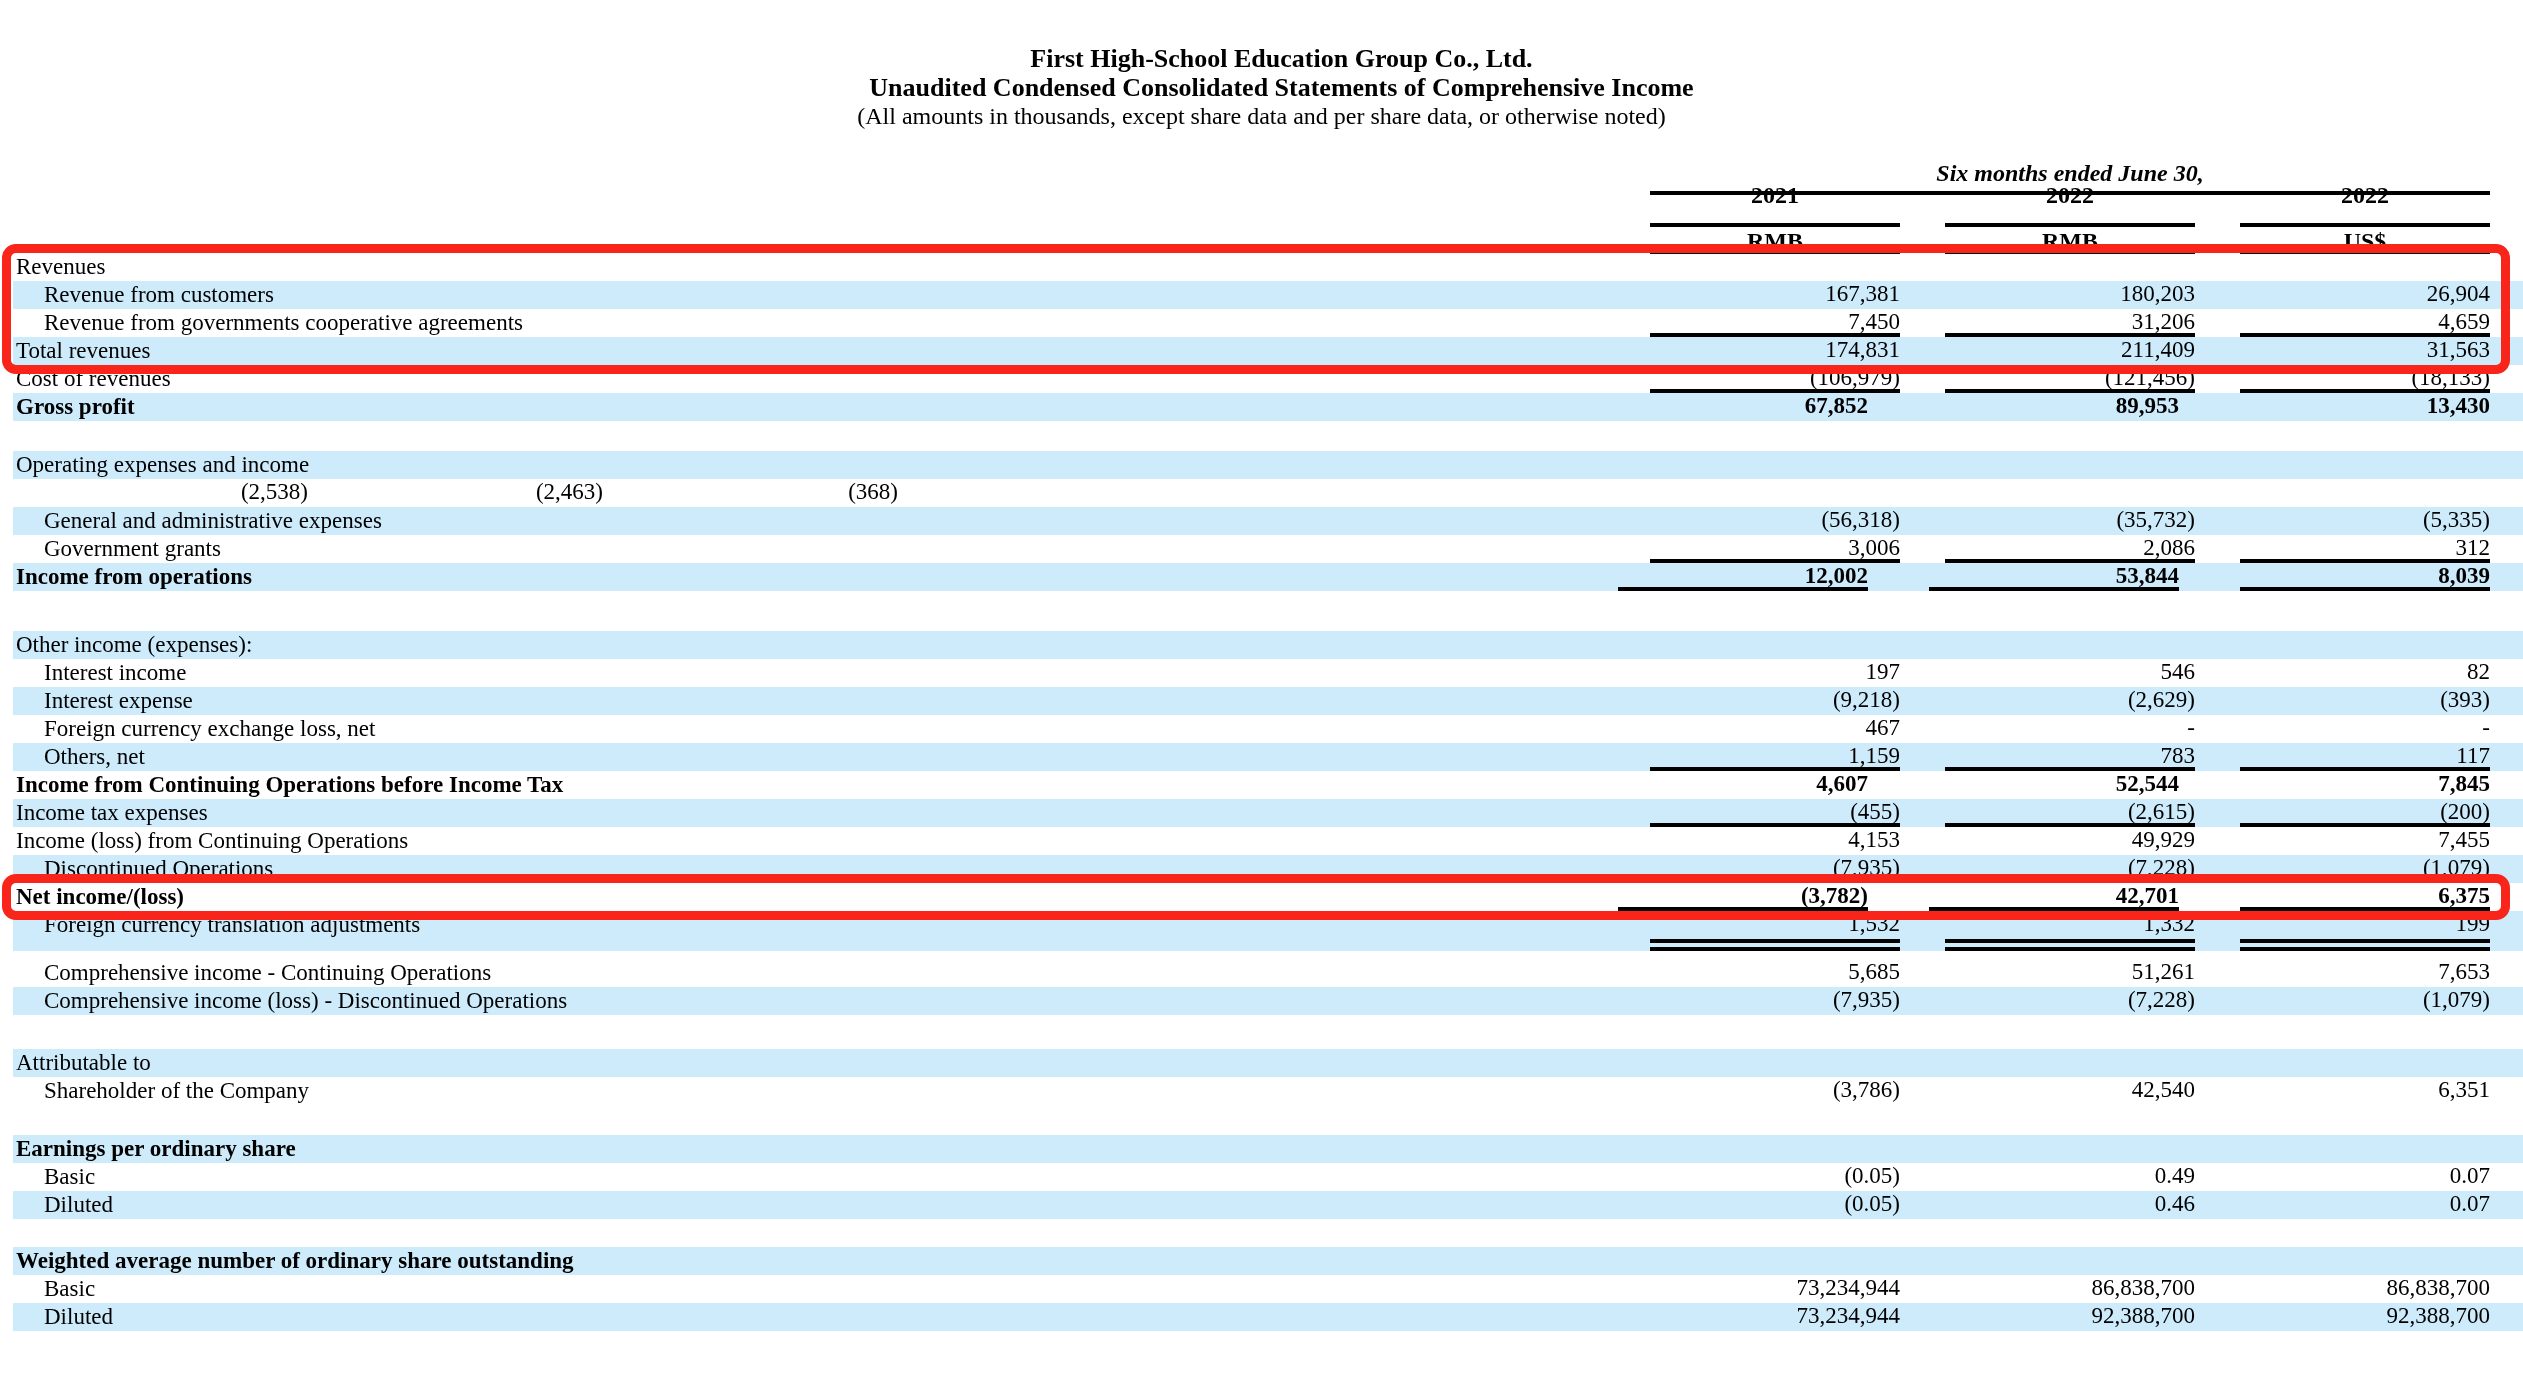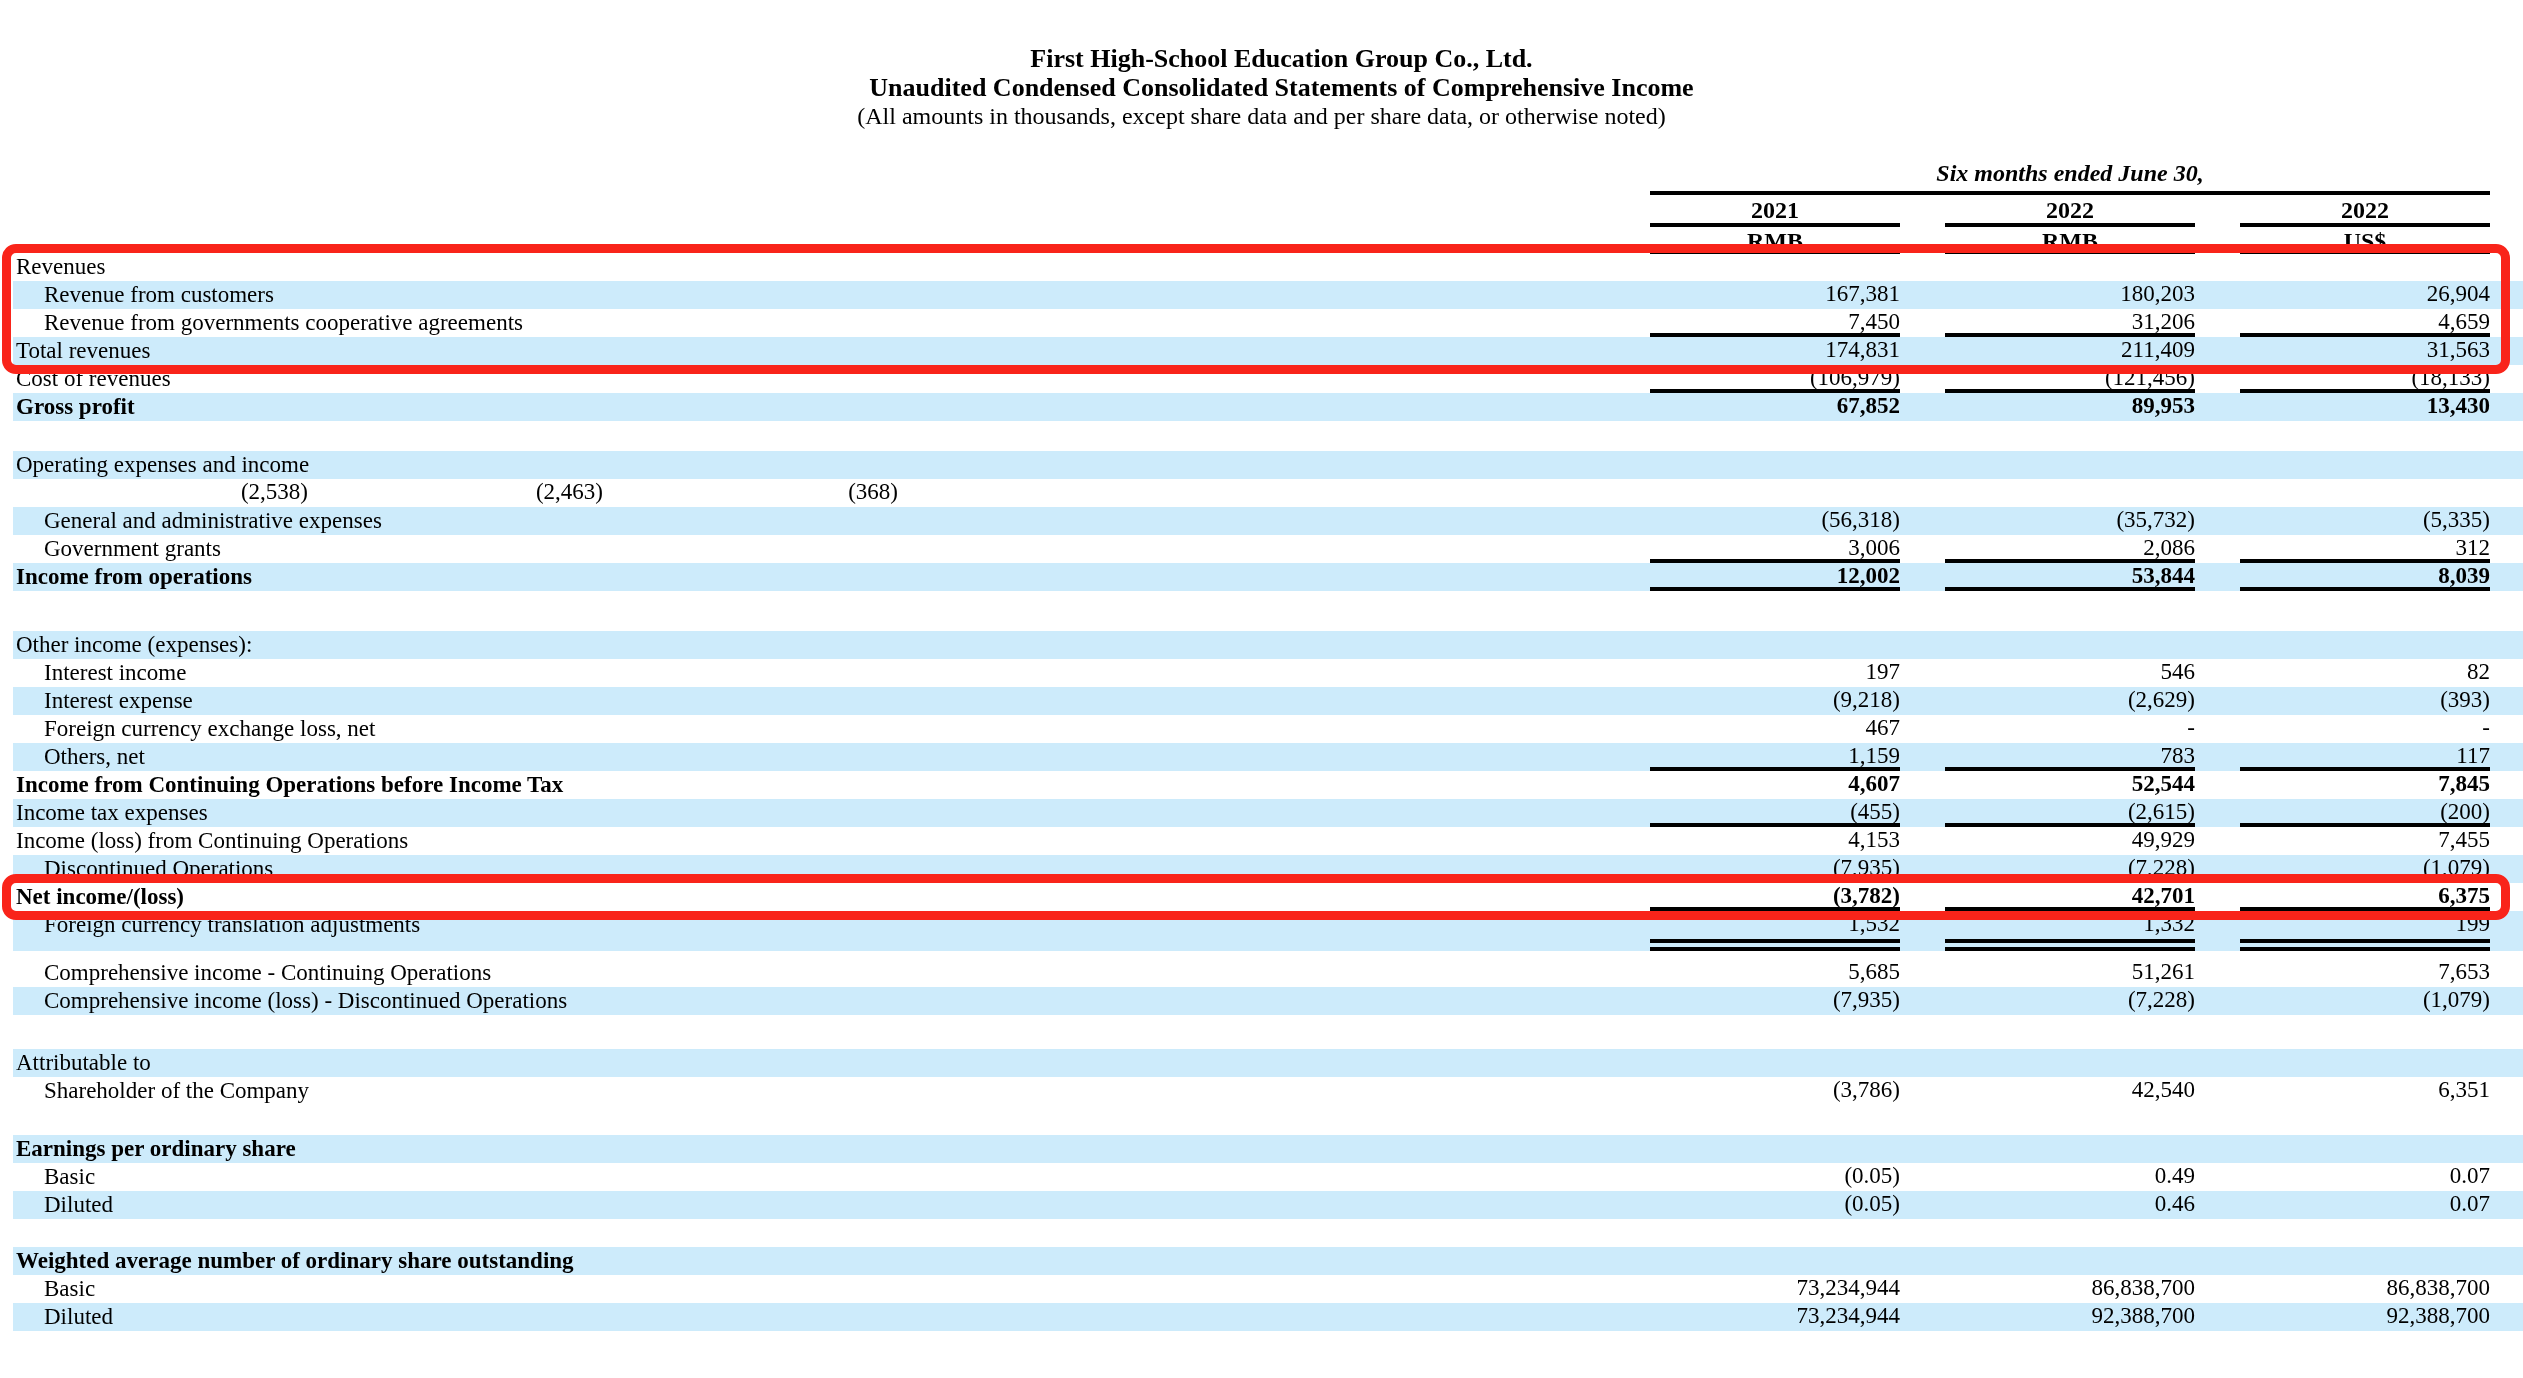--- a/index.html
+++ b/index.html
@@ -16,31 +16,31 @@
   .title-line1,.title-line2{font-size:26px;font-weight:bold;line-height:29px;padding-left:40px;}
   .title-line3{font-size:24px;line-height:29px;}
 
   
   .col-header{position:absolute;top:0;left:0;right:0;height:260px;}
   .period{position:absolute;top:160px;left:1650px;width:840px;text-align:center;
           font-weight:bold;font-size:24px;font-style:italic;}
   .hline{position:absolute;height:4px;background:var(--ink);}
   .hl-long{top:191px;left:1650px;width:840px;}
   .hcell{position:absolute;width:250px;text-align:center;font-weight:bold;font-size:24px;line-height:26px;}
-  .hy{top:197px;text-align:center;}
+  .hy{top:182px;text-align:center;}
   .hc{top:228px;}
   .c1{left:1650px;} .c2{left:1945px;} .c3{left:2240px;}
   .hl-y{top:223px;width:250px;}
   .hl-c{top:250px;width:250px;}
 
   
   .t-body{position:absolute;top:253px;left:0;right:0;}
   .row{display:flex;height:28px;margin-left:13px;padding-right:33px;font-size:23px;}
   .row.shade{background:var(--blue);}
-  .row.bold{font-weight:bold;}
+  .row.bold{font-weight:bold;gap:16px;}
   .row.tall{height:40px;}
   .lab{flex:1;padding-left:3px;line-height:27px;white-space:nowrap;overflow:hidden;}
   .lab.ind{padding-left:31px;}
   .cell{width:295px;}
   .val{box-sizing:border-box;height:100%;width:250px;margin-left:auto;
        text-align:right;line-height:26px;}
   .val.u{border-bottom:4px solid var(--ink);}
   .val.d{border-bottom:12px double var(--ink);}
   .spacer{margin-left:13px;}
 

